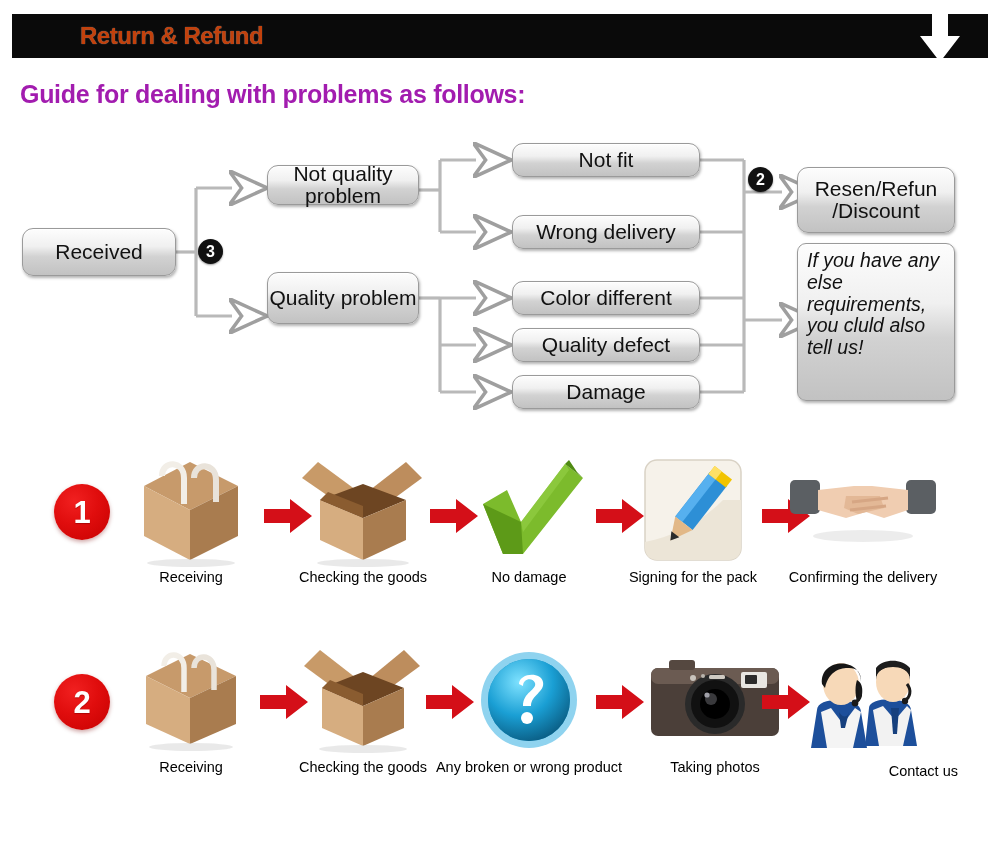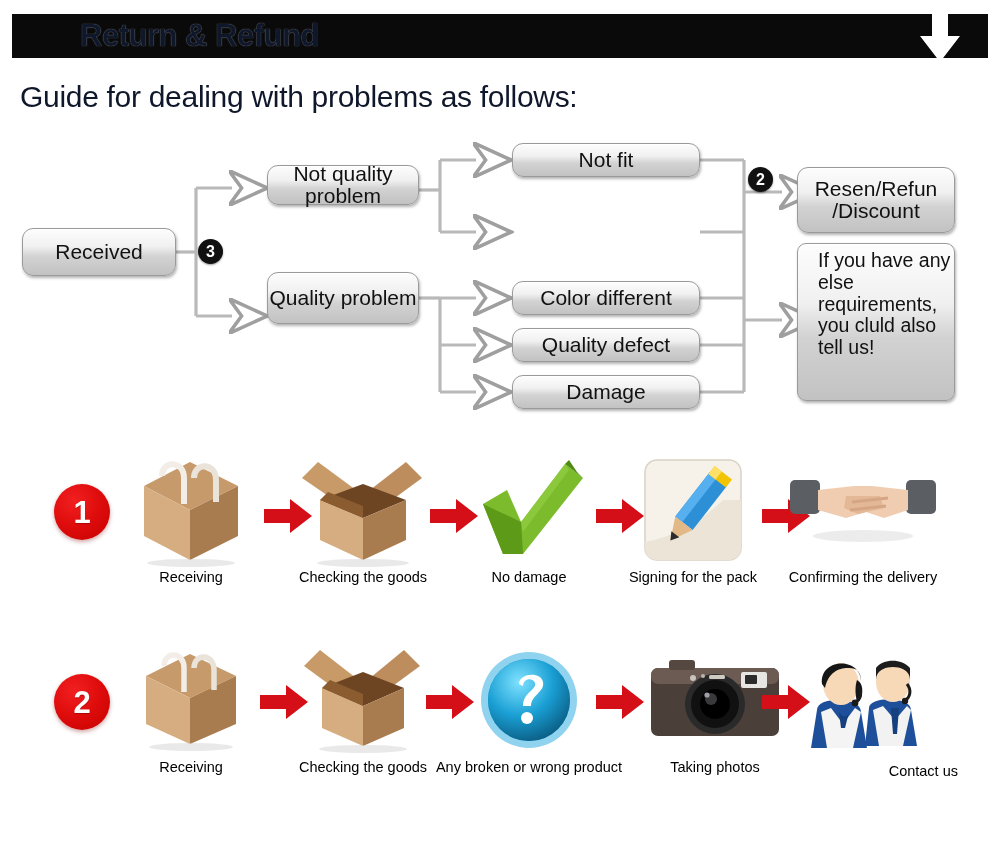--- a/index.html
+++ b/index.html
@@ -12,33 +12,33 @@
   }
   #root{position:relative;width:1000px;height:841px;}
 
   
   .header-bar{
     position:absolute;left:12px;top:14px;width:976px;height:44px;
     background:#0a0a0a;
   }
   .header-title{
     position:absolute;left:80px;top:16px;
-    font-size:31px;font-weight:bold;color:#0f172a;
+    font-size:24px;font-weight:bold;color:#c2410c;
     letter-spacing:-0.5px;line-height:40px;
     white-space:nowrap;
     text-shadow:0 0 1px rgba(255,255,255,.6);
   }
   .header-arrow{
     position:absolute;left:918px;top:6px;width:44px;height:58px;
   }
 
   
   .guide-title{
     position:absolute;left:20px;top:80px;
-    font-size:30px;font-weight:normal;color:#0f172a;
+    font-size:25px;font-weight:bold;color:#a21caf;
     letter-spacing:-0.3px;white-space:nowrap;
   }
 
   
   .flow{position:absolute;left:0;top:130px;width:1000px;height:300px;}
   .fbox{
     position:absolute;
     border:1px solid #9a9a9a;
     border-radius:11px;
     background:linear-gradient(to bottom,#fdfdfd 0%,#f0f0f0 38%,#d2d2d2 60%,#c2c2c2 100%);
@@ -46,21 +46,21 @@
     display:flex;align-items:center;justify-content:center;
     text-align:center;
     color:#111111;
     font-size:21px;
     line-height:1.02;
     font-weight:400;
     box-sizing:border-box;
   }
   .fbox.tall{border-radius:9px;}
   .fbox.wrap{line-height:1.05;}
-  .fbox.left-align{justify-content:flex-start;text-align:left;padding-left:20px;line-height:1.12;align-items:flex-start;padding-top:6px;}
+  .fbox.left-align{justify-content:flex-start;text-align:left;padding-left:9px;line-height:1.12;align-items:flex-start;padding-top:6px;font-style:italic;}
 
   
   .conn{position:absolute;left:0;top:0;width:1000px;height:300px;pointer-events:none;}
 
   
   .badge{
     position:absolute;
     width:25px;height:25px;border-radius:50%;
     background:#111;color:#fff;
     font-size:16px;font-weight:bold;
@@ -155,20 +155,23 @@
 
     <div class="fbox wrap" style="left:267px;top:35px;width:152px;height:40px;">
       <span>Not quality problem</span>
     </div>
     <div class="fbox wrap" style="left:267px;top:142px;width:152px;height:52px;">
       <span>Quality problem</span>
     </div>
 
     <div class="fbox" style="left:512px;top:13px;width:188px;height:34px;">
       <span>Not fit</span>
+    </div>
+    <div class="fbox" style="left:512px;top:85px;width:188px;height:34px;">
+      <span>Wrong delivery</span>
     </div>
     <div class="fbox" style="left:512px;top:151px;width:188px;height:34px;">
       <span>Color different</span>
     </div>
     <div class="fbox" style="left:512px;top:198px;width:188px;height:34px;">
       <span>Quality defect</span>
     </div>
     <div class="fbox" style="left:512px;top:245px;width:188px;height:34px;">
       <span>Damage</span>
     </div>

